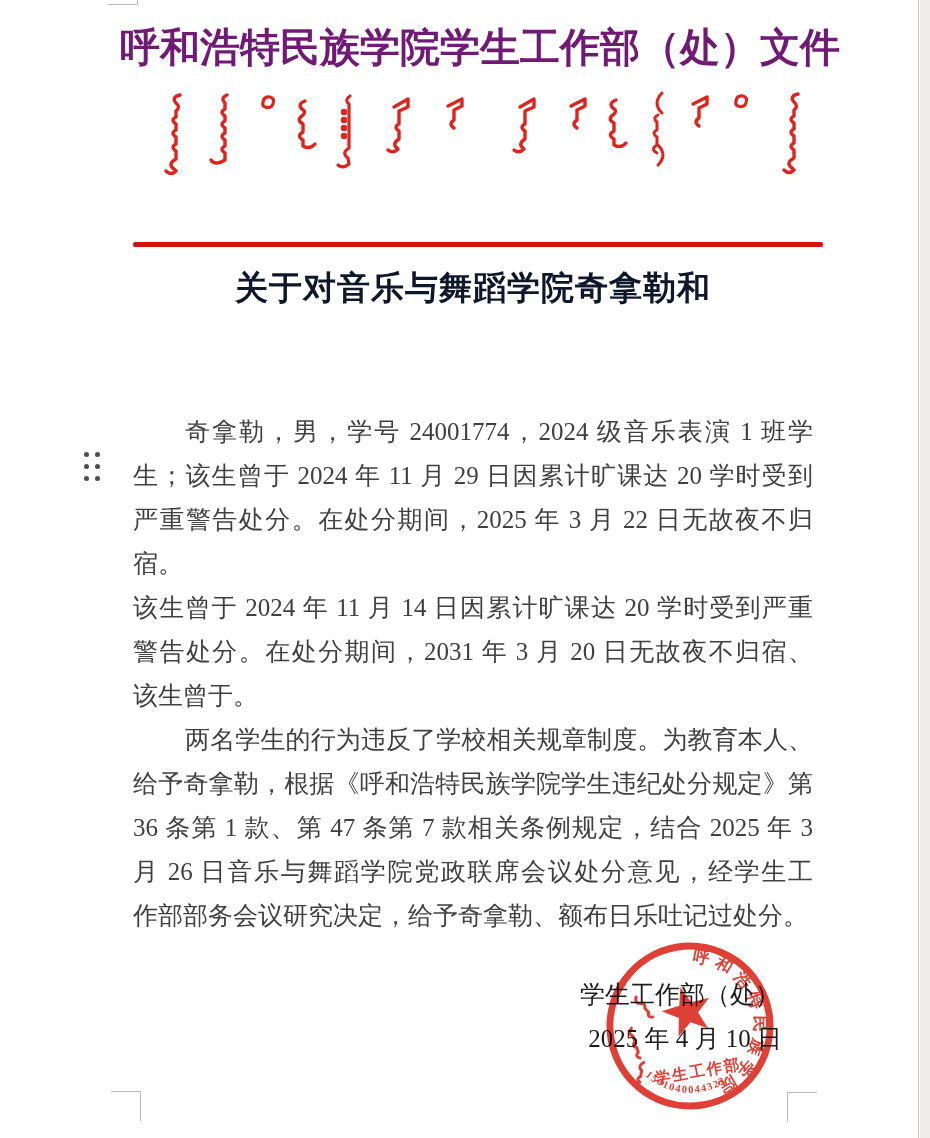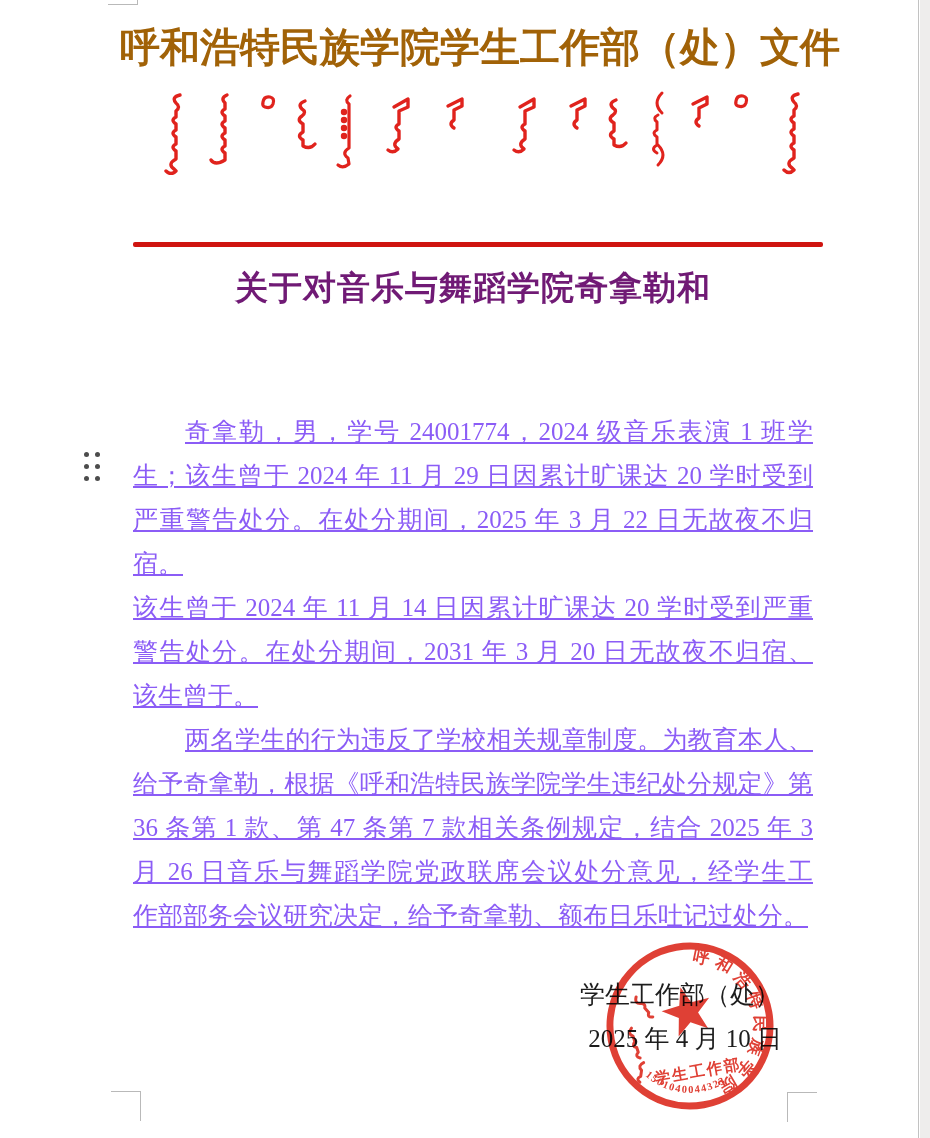--- a/index.html
+++ b/index.html
@@ -13,36 +13,36 @@
   .edge-line{position:absolute;top:0;left:918px;width:1px;height:1138px;background:#c2c2c2;}
 
   
   .cmark{position:absolute;}
   .cmark .h,.cmark .v{position:absolute;background:#b9b9b9;}
 
   
   .org-title{
     position:absolute;top:20px;left:120px;width:716px;
     text-align:center;white-space:nowrap;
-    font-size:40px;font-weight:bold;color:#a16207;
+    font-size:40px;font-weight:bold;color:#701a75;
     letter-spacing:0px;
   }
   .mongolian-row{position:absolute;top:85px;left:160px;width:665px;height:90px;}
   .red-rule{position:absolute;top:242px;left:133px;width:690px;height:5px;background:#cf1410;border-radius:2px;}
 
   
   .doc-title{position:absolute;left:133px;width:680px;text-align:center;
-    font-size:33px;font-weight:bold;color:#701a75;letter-spacing:1px;white-space:nowrap;}
+    font-size:33px;font-weight:bold;color:#0f172a;letter-spacing:1px;white-space:nowrap;}
   .doc-title.l1{top:266px;}
   .doc-title.l2{top:338px;}
 
   
   .body-text{
     position:absolute;top:410px;left:133px;width:680px;
-    font-size:25px;color:#8b5cf6;line-height:44px;text-decoration:underline;
+    font-size:25px;color:#404040;line-height:44px;
   }
   .bline{text-align:justify;text-align-last:justify;height:44px;overflow:visible;}
   .bline.first{padding-left:52px;}
   .bline.last{text-align-last:left;}
 
   .signature{position:absolute;top:978px;right:150px;font-size:25px;color:#1d1d1d;white-space:nowrap;}
   .docdate{position:absolute;top:1022px;right:148px;font-size:25px;color:#1d1d1d;white-space:nowrap;}
 
   
   .drag-handle{position:absolute;left:84px;top:452px;width:20px;height:34px;cursor:grab;

